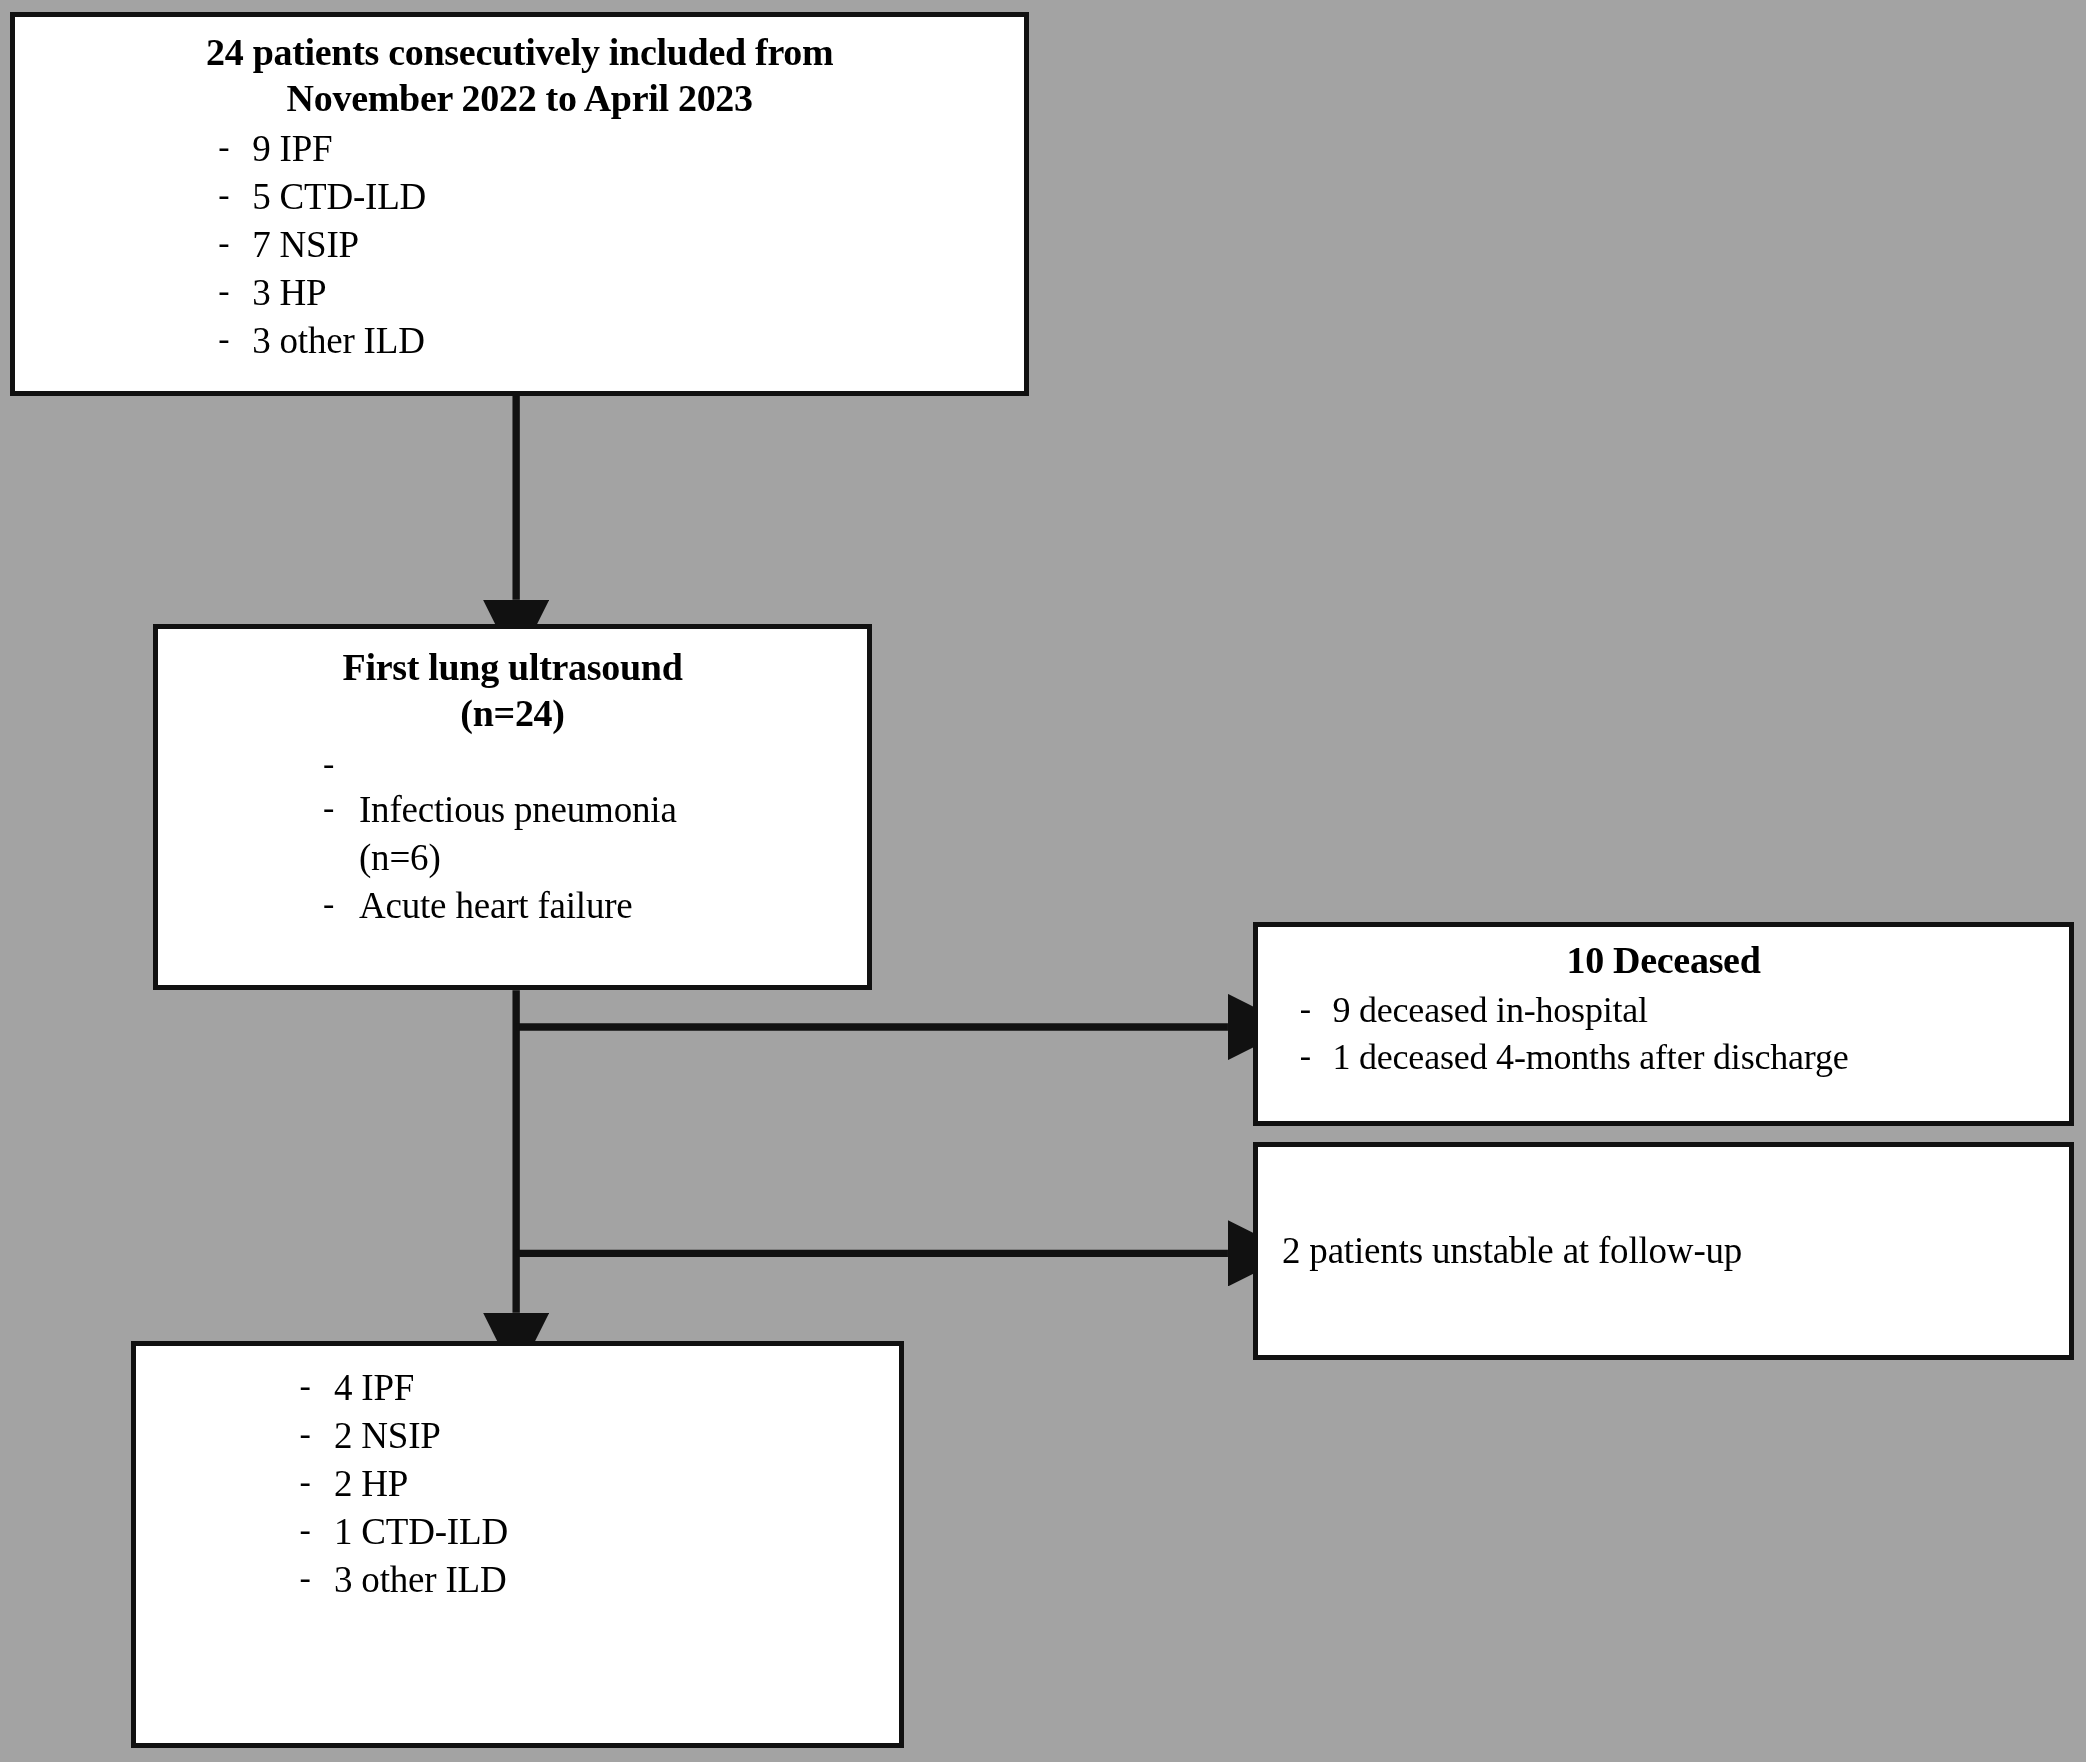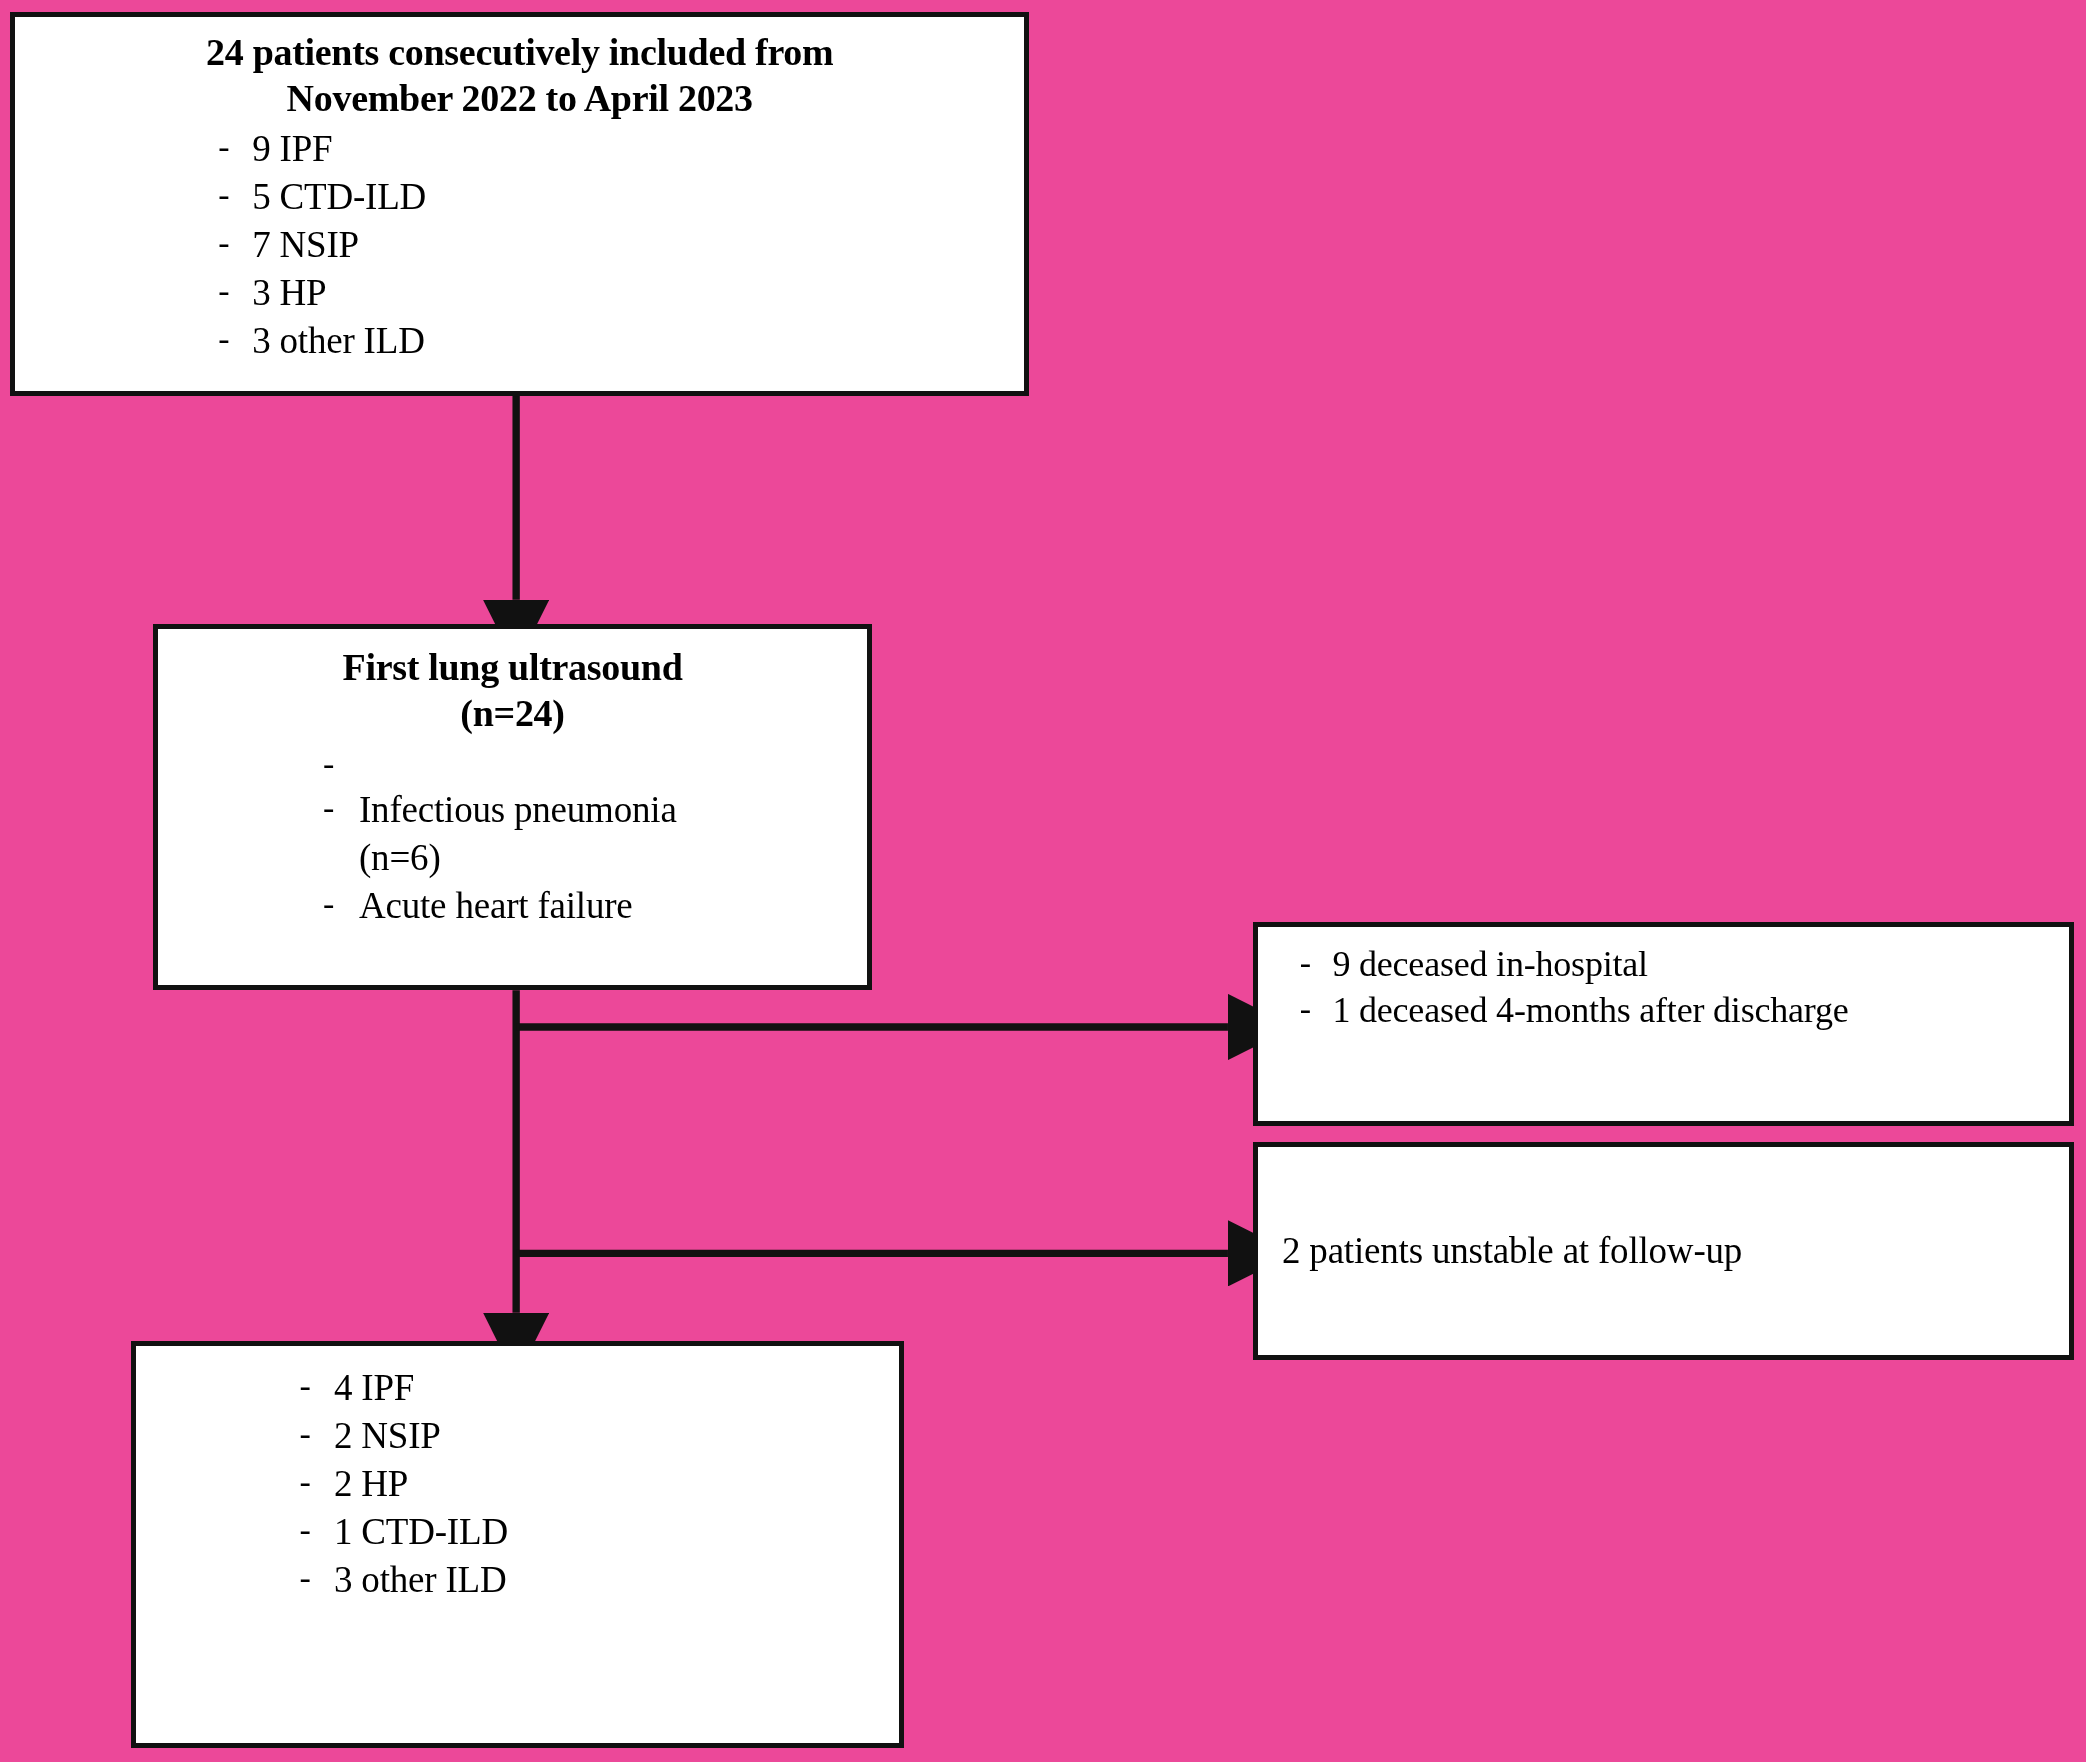--- a/index.html
+++ b/index.html
@@ -4,21 +4,21 @@
 <style>
   html, body {
     margin: 0;
     padding: 0;
     background: #ffffff;
   }
   #canvas {
     position: relative;
     width: 2087px;
     height: 1762px;
-    background: #ec4899;
+    background: #a3a3a3;
     font-family: "Liberation Serif", "DejaVu Serif", serif;
     color: #000000;
     overflow: hidden;
   }
 
   
   .box {
     position: absolute;
     box-sizing: border-box;
     border: 5.1px solid #111111;
@@ -193,20 +193,21 @@
 (n=6)</span>
       </li>
       <li class="bullet-row">
         <span class="dash">-</span>
         <span class="btext">Acute heart failure</span>
       </li>
     </ul>
   </div>
 
   <div class="box" id="box-deceased">
+    <div class="box-title">10 Deceased</div>
     <ul class="bullets">
       <li class="bullet-row">
         <span class="dash">-</span>
         <span class="btext">9 deceased in-hospital</span>
       </li>
       <li class="bullet-row">
         <span class="dash">-</span>
         <span class="btext">1 deceased 4-months after discharge</span>
       </li>
     </ul>

